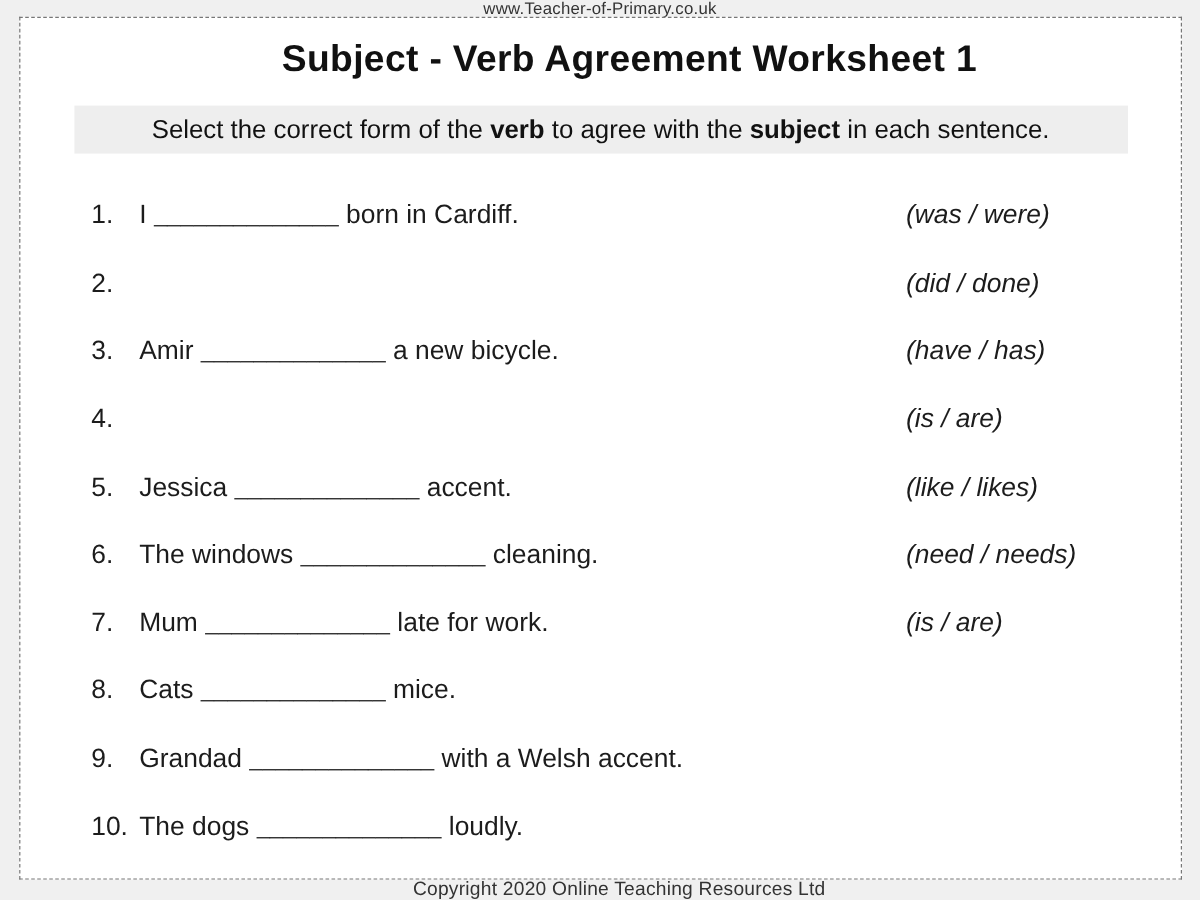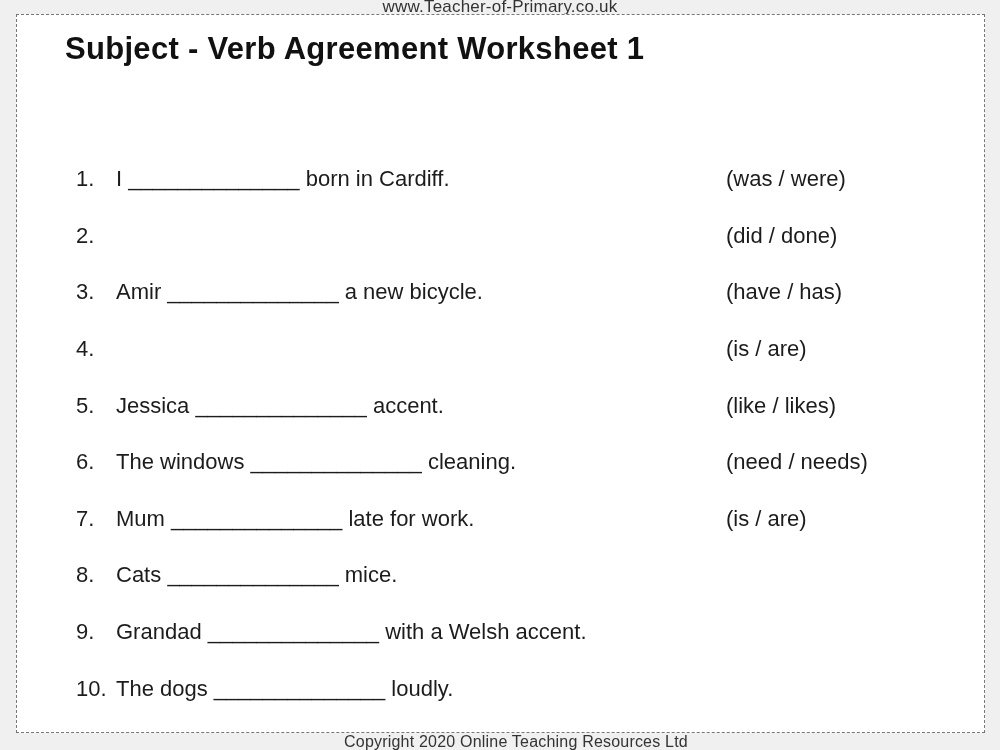--- a/index.html
+++ b/index.html
@@ -16,37 +16,38 @@
     overflow: hidden;
   }
   .site-url {
     position: absolute;
     top: 0;
     left: 0;
     width: 100%;
     height: 14px;
     line-height: 14px;
     text-align: center;
-    font-size: 17px;
+    font-size: 14px;
     color: #333333;
     letter-spacing: 0.2px;
   }
   .sheet {
     position: absolute;
     left: 16px;
     top: 14px;
     width: 969px;
     height: 719px;
     background: #ffffff;
     border: 1px dashed #777777;
     box-sizing: border-box;
   }
   .title {
     margin: 0;
     padding-top: 16px;
+    text-align: center;
     font-size: 31px;
     font-weight: bold;
     color: #111111;
     letter-spacing: 0.3px;
     padding-left: 48px;
   }
   .instruction {
     margin: 21px auto 0 auto;
     width: 878px;
     background: #eeeeee;
@@ -73,26 +74,28 @@
   }
   .num {
     flex: none;
     width: 40px;
   }
   .sentence {
     flex: none;
   }
   .blank {
     letter-spacing: 0;
+    font-family: Liberation Serif, serif;
   }
   .options {
     position: absolute;
-    left: 709px;
+    left: 738px;
     top: 50%;
     transform: translateY(-50%);
+    font-style: italic;
   }
   .copyright {
     position: absolute;
     bottom: 0;
     left: 0;
     width: 100%;
     height: 16px;
     line-height: 15px;
     text-align: center;
     font-size: 16px;
@@ -104,20 +107,21 @@
 </style>
 </head>
 <body>
 
 <div class="site-url">www.Teacher-of-Primary.co.uk</div>
 
 <div class="sheet">
 
   <h1 class="title">Subject - Verb Agreement Worksheet 1</h1>
 
+  <div class="instruction"><span>Select the correct form of the </span><b>verb</b><span> to agree with the </span><b>subject</b><span> in each sentence.</span></div>
 
   <div class="items">
 
     <div class="row">
       <span class="num">1.</span>
       <span class="sentence"><span>I</span> <span class="blank">______________</span> <span>born in Cardiff.</span></span>
       <span class="options">(was / were)</span>
     </div>
 
     <div class="row">

